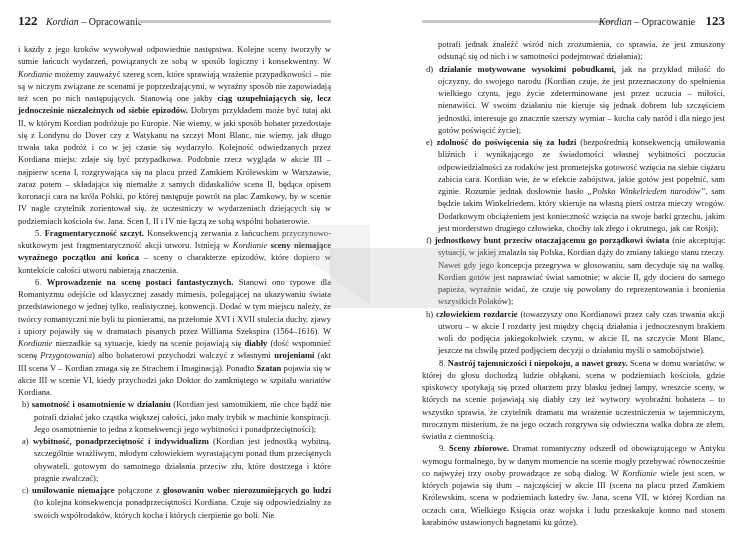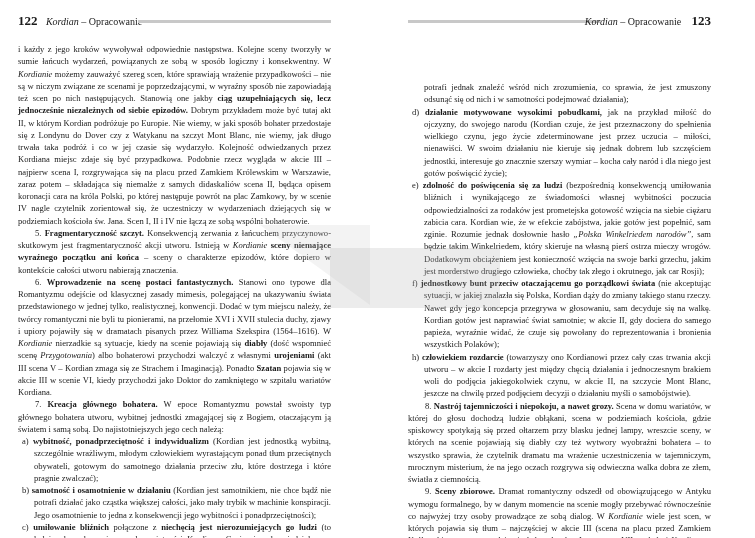--- a/index.html
+++ b/index.html
@@ -1,20 +1,20 @@
 <!DOCTYPE html>
 <html><head>
 <meta charset="utf-8">
 <style>
   html, body { margin:0; padding:0; background:#fff; }
   body { width:755px; height:538px; overflow:hidden; position:relative;
          font-family:"Liberation Serif","DejaVu Serif",serif; color:#1a1a1a; }
   .page { position:absolute; top:0; height:538px; }
   #left  { left:0;   width:378px; }
-  #right { left:364px; width:377px; }
+  #right { left:378px; width:377px; }
   .header { position:absolute; top:14px; height:14px; font-size:9.5px; line-height:14px; }
   .pnum { font-weight:bold; font-size:13px; }
   .htitle { font-style:italic; font-size:10px; }
   .htitle .plain { font-style:normal; }
   .rule { position:absolute; top:20px; height:3px; background:#c8c8c8; }
   .body { position:absolute; font-size:8.55px; line-height:12.25px; text-align:justify; }
   #left .body  { left:18px; top:43px; width:313px; }
   #right .body { left:44px; top:38px; width:303px; }
   p { margin:0; }
   .ind { text-indent:17px; }
@@ -33,35 +33,34 @@
 <div class="page" id="left">
   <div class="header" style="left:18px;">
     <span class="pnum">122</span>
     <span class="htitle" style="margin-left:6px;"><span>Kordian</span><span class="plain"> – Opracowanie</span></span>
   </div>
   <div class="rule" style="left:138px; width:193px;"></div>
   <div class="body" id="left-body">
       <p>i każdy z jego kroków wywoływał odpowiednie następstwa. Kolejne sceny tworzyły w sumie łańcuch wydarzeń, powiązanych ze sobą w sposób logiczny i konsekwentny. W <i>Kordianie</i> możemy zauważyć szereg scen, które sprawiają wrażenie przypadkowości – nie są w niczym związane ze scenami je poprzedzającymi, w wyraźny sposób nie zapowiadają też scen po nich następujących. Stanowią one jakby <b>ciąg uzupełniających się, lecz jednocześnie niezależnych od siebie epizodów.</b> Dobrym przykładem może być tutaj akt II, w którym Kordian podróżuje po Europie. Nie wiemy, w jaki sposób bohater przedostaje się z Londynu do Dover czy z Watykanu na szczyt Mont Blanc, nie wiemy, jak długo trwała taka podróż i co w jej czasie się wydarzyło. Kolejność odwiedzanych przez Kordiana miejsc zdaje się być przypadkowa. Podobnie rzecz wygląda w akcie III – najpierw scena I, rozgrywająca się na placu przed Zamkiem Królewskim w Warszawie, zaraz potem – składająca się niemalże z samych didaskaliów scena II, będąca opisem koronacji cara na króla Polski, po której następuje powrót na plac Zamkowy, by w scenie IV nagle czytelnik zorientował się, że uczestniczy w wydarzeniach dziejących się w podziemiach kościoła św. Jana. Scen I, II i IV nie łączą ze sobą wspólni bohaterowie.</p>
       <p class="ind">5. <b>Fragmentaryczność szczyt.</b> Konsekwencją zerwania z łańcuchem przyczynowo-skutkowym jest fragmentaryczność akcji utworu. Istnieją w <i>Kordianie</i> <b>sceny niemające wyraźnego początku ani końca</b> – sceny o charakterze epizodów, które dopiero w kontekście całości utworu nabierają znaczenia.</p>
       <p class="ind">6. <b>Wprowadzenie na scenę postaci fantastycznych.</b> Stanowi ono typowe dla Romantyzmu odejście od klasycznej zasady mimesis, polegającej na ukazywaniu świata przedstawionego w jednej tylko, realistycznej, konwencji. Dodać w tym miejscu należy, że twórcy romantyczni nie byli tu pionierami, na przełomie XVI i XVII stulecia duchy, zjawy i upiory pojawiły się w dramatach pisanych przez Williama Szekspira (1564–1616). W <i>Kordianie</i> nierzadkie są sytuacje, kiedy na scenie pojawiają się <b>diabły</b> (dość wspomnieć scenę <i>Przygotowania</i>) albo bohaterowi przychodzi walczyć z własnymi <b>urojeniami</b> (akt III scena V – Kordian zmaga się ze Strachem i Imaginacją). Ponadto <b>Szatan</b> pojawia się w akcie III w scenie VI, kiedy przychodzi jako Doktor do zamkniętego w szpitalu wariatów Kordiana.</p>
-      <p class="ind">7. <b>Kreacja głównego bohatera.</b> W epoce Romantyzmu powstał swoisty typ głównego bohatera utworu, wybitnej jednostki zmagającej się z Bogiem, otaczającym ją światem i samą sobą. Do najistotniejszych jego cech należą:</p>
+      <p class="item">b) <b>samotność i osamotnienie w działaniu</b> (Kordian jest samotnikiem, nie chce bądź nie potrafi działać jako cząstka większej całości, jako mały trybik w machinie konspiracji. Jego osamotnienie to jedna z konsekwencji jego wybitności i ponadprzeciętności);</p>
       <p class="item">a) <b>wybitność, ponadprzeciętność i indywidualizm</b> (Kordian jest jednostką wybitną, szczególnie wrażliwym, młodym człowiekiem wyrastającym ponad tłum przeciętnych obywateli, gotowym do samotnego działania przeciw złu, które dostrzega i które pragnie zwalczać);</p>
-      <p class="item">b) <b>samotność i osamotnienie w działaniu</b> (Kordian jest samotnikiem, nie chce bądź nie potrafi działać jako cząstka większej całości, jako mały trybik w machinie konspiracji. Jego osamotnienie to jedna z konsekwencji jego wybitności i ponadprzeciętności);</p>
-      <p class="item">c) <b>umiłowanie bliźnich</b> połączone z <b>niechęcią jest nierozumiejących go ludzi</b> (to kolejna konsekwencja ponadprzeciętności Kordiana. Czuje się odpowiedzialny za swoich współrodaków, których kocha i których cierpienie go boli. Nie</p>
+      <p class="item">c) <b>umiłowanie niemające</b> połączone z <b>głosowaniu wobec nierozumiejących go ludzi</b> (to kolejna konsekwencja ponadprzeciętności Kordiana. Czuje się odpowiedzialny za swoich współrodaków, których kocha i których cierpienie go boli. Nie</p>
     </div>
 </div>
 
 <div class="page" id="right">
   <div class="rule" style="left:44px; width:192px;"></div>
   <div class="header" style="right:30px; text-align:right;">
     <span class="htitle"><span>Kordian</span><span class="plain"> – Opracowanie</span></span>
     <span class="pnum" style="margin-left:8px;">123</span>
   </div>
   <div class="body" id="right-body">
-      <p style="padding-left: 16px; margin-top: 43px;">potrafi jednak znaleźć wśród nich zrozumienia, co sprawia, że jest zmuszony odsunąć się od nich i w samotności podejmować działania);</p>
+      <p style="padding-left: 16px;">potrafi jednak znaleźć wśród nich zrozumienia, co sprawia, że jest zmuszony odsunąć się od nich i w samotności podejmować działania);</p>
       <p class="item">d) <b>działanie motywowane wysokimi pobudkami,</b> jak na przykład miłość do ojczyzny, do swojego narodu (Kordian czuje, że jest przeznaczony do spełnienia wielkiego czynu, jego życie zdeterminowane jest przez uczucia – miłości, nienawiści. W swoim działaniu nie kieruje się jednak dobrem lub szczęściem jednostki, interesuje go znacznie szerszy wymiar – kocha cały naród i dla niego jest gotów poświęcić życie);</p>
       <p class="item">e) <b>zdolność do poświęcenia się za ludzi</b> (bezpośrednią konsekwencją umiłowania bliźnich i wynikającego ze świadomości własnej wybitności poczucia odpowiedzialności za rodaków jest prometejska gotowość wzięcia na siebie ciężaru zabicia cara. Kordian wie, że w efekcie zabójstwa, jakie gotów jest popełnić, sam zginie. Rozumie jednak dosłownie hasło <i>„Polska Winkelriedem narodów”</i>, sam będzie takim Winkelriedem, który skieruje na własną pierś ostrza mieczy wrogów. Dodatkowym obciążeniem jest konieczność wzięcia na swoje barki grzechu, jakim jest morderstwo drugiego człowieka, choćby tak złego i okrutnego, jak car Rosji);</p>
       <p class="item">f) <b>jednostkowy bunt przeciw otaczającemu go porządkowi świata</b> (nie akceptując sytuacji, w jakiej znalazła się Polska, Kordian dąży do zmiany takiego stanu rzeczy. Nawet gdy jego koncepcja przegrywa w głosowaniu, sam decyduje się na walkę. Kordian gotów jest naprawiać świat samotnie; w akcie II, gdy dociera do samego papieża, wyraźnie widać, że czuje się powołany do reprezentowania i bronienia wszystkich Polaków);</p>
       <p class="item">h) <b>człowiekiem rozdarcie</b> (towarzyszy ono Kordianowi przez cały czas trwania akcji utworu – w akcie I rozdarty jest między chęcią działania i jednoczesnym brakiem woli do podjęcia jakiegokolwiek czynu, w akcie II, na szczycie Mont Blanc, jeszcze na chwilę przed podjęciem decyzji o działaniu myśli o samobójstwie).</p>
       <p class="ind">8. <b>Nastrój tajemniczości i niepokoju, a nawet grozy.</b> Scena w domu wariatów, w której do głosu dochodzą ludzie obłąkani, scena w podziemiach kościoła, gdzie spiskowcy spotykają się przed ołtarzem przy blasku jednej lampy, wreszcie sceny, w których na scenie pojawiają się diabły czy też wytwory wyobraźni bohatera – to wszystko sprawia, że czytelnik dramatu ma wrażenie uczestniczenia w tajemniczym, mrocznym misterium, że na jego oczach rozgrywa się odwieczna walka dobra ze złem, światła z ciemnością.</p>
       <p class="ind">9. <b>Sceny zbiorowe.</b> Dramat romantyczny odszedł od obowiązującego w Antyku wymogu formalnego, by w danym momencie na scenie mogły przebywać równocześnie co najwyżej trzy osoby prowadzące ze sobą dialog. W <i>Kordianie</i> wiele jest scen, w których pojawia się tłum – najczęściej w akcie III (scena na placu przed Zamkiem Królewskim, scena w podziemiach katedry św. Jana, scena VII, w której Kordian na oczach cara, Wielkiego Księcia oraz wojska i ludu przeskakuje konno nad stosem karabinów ustawionych bagnetami ku górze).</p>
     </div>
 </div>
 
 <div class="wm2"></div>

